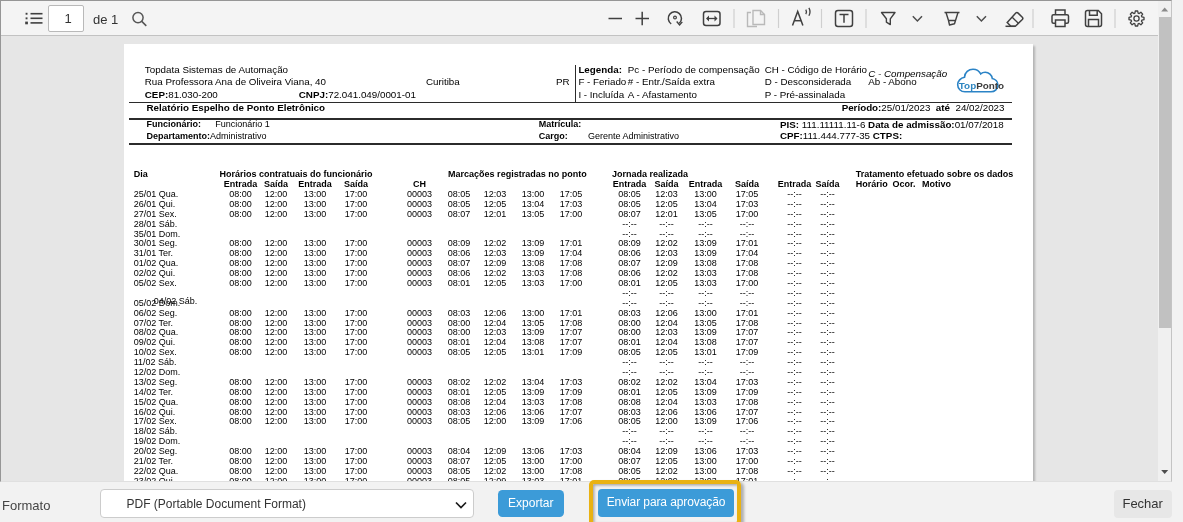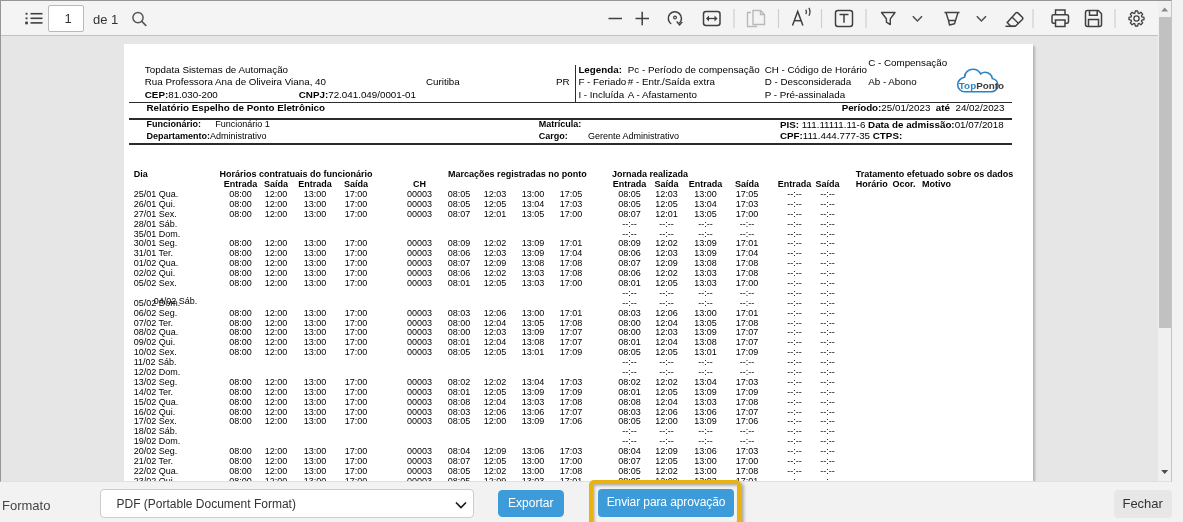--- a/index.html
+++ b/index.html
@@ -21,21 +21,21 @@
 #tbl > div { position:absolute; white-space:nowrap; font-size:9px; line-height:10px; color:#000; }
 #tbl > div.h { font-size:9.8px; line-height:10.8px; }
 .hline { background:#2b2b2b; }
 .vline { position:absolute; width:1.3px; background:#2b2b2b; }
 #sbtrack { position:absolute; left:1157px; top:0; width:14px; height:481px; background:#f0f0f0; }
 #sbthumb { position:absolute; left:1157.5px; top:16px; width:12.5px; height:311px; background:#c1c1c1; }
 #footer { position:absolute; left:0; top:481.5px; width:1183px; height:40.5px; background:#f2f2f2; }
 #formato { position:absolute; left:2px; top:16px; font-size:13px; color:#454545; }
 #selectbox { position:absolute; left:99.5px; top:7px; width:374px; height:29.5px; background:#fff;
   border:1px solid #ccc; border-radius:4px; font-size:12px; color:#333;
-  line-height:28px; padding-left:16px; }
+  line-height:28px; padding-left:26px; }
 #exportar { position:absolute; left:498px; top:8.8px; width:65.5px; height:27px; background:#3c9bd8;
   border-radius:4.5px; color:#fff; font-size:12px; text-align:center; line-height:26.5px; }
 #ring { position:absolute; left:589px; top:-1.1px; width:152.4px; height:46px;
   border:4.5px solid #e9b213; border-radius:5px; box-shadow:2.5px 2.5px 3px rgba(0,0,0,0.28), inset 1.5px 1.5px 2.5px rgba(0,0,0,0.3); }
 #enviar { position:absolute; left:5.2px; top:4.6px; width:135.6px; height:27.9px; background:#3c9bd8;
   border-radius:4px; color:#fff; font-size:12px; letter-spacing:-0.1px; text-align:center; line-height:27.5px; }
 #fechar { position:absolute; left:1113.7px; top:8.1px; width:58px; height:28px; background:#e7e7e7;
   border-radius:4px; color:#333; font-size:13px; text-align:center; line-height:28px; }
 </style></head>
 <body>
@@ -137,21 +137,21 @@
 <div class="h" style="left:20.8px;top:20.9px;">Topdata Sistemas de Automação</div>
 <div class="h" style="left:20.8px;top:33.4px;">Rua Professora Ana de Oliveira Viana, 40</div>
 <div class="h" style="left:302px;top:33.4px;">Curitiba</div>
 <div class="h" style="left:445.6px;top:33.4px;transform:translateX(-100%);">PR</div>
 <div class="h" style="left:20.8px;top:45.9px;"><b>CEP:</b>81.030-200</div>
 <div class="h" style="left:174.8px;top:45.9px;"><b>CNPJ:</b>72.041.049/0001-01</div>
 <div class="vline" style="left:451px;top:21px;height:37px;"></div>
 <div class="h" style="left:454.4px;top:20.9px;"><b>Legenda:</b></div>
 <div class="h" style="left:503.8px;top:20.9px;">Pc - Período de compensação</div>
 <div class="h" style="left:640.7px;top:20.9px;">CH - Código de Horário</div>
-<div class="h" style="left:744.2px;top:14px;">C - Compensação</div>
+<div class="h" style="left:744.2px;top:25px;font-style:italic;">C - Compensação</div>
 <div class="h" style="left:454.4px;top:33.4px;text-align:right;">F - Feriado</div>
 <div class="h" style="left:503.8px;top:33.4px;"># - Entr./Saída extra</div>
 <div class="h" style="left:640.7px;top:33.4px;">D - Desconsiderada</div>
 <div class="h" style="left:744.2px;top:33.4px;">Ab - Abono</div>
 <div class="h" style="left:454.4px;top:45.9px;">I - Incluída</div>
 <div class="h" style="left:503.8px;top:45.9px;">A - Afastamento</div>
 <div class="h" style="left:640.7px;top:45.9px;">P - Pré-assinalada</div>
 <svg width="62" height="34" viewBox="0 0 62 34" style="position:absolute;left:828px;top:21px;">
 <path d="M12.5 12.2 C12.8 7.5 16.6 4.2 21 4.2 C24.4 4.2 27.3 6.1 28.7 8.9 C29.9 7.9 31.5 7.3 33.2 7.3 C36.9 7.3 39.9 10 40.3 13.5 C43.5 14.1 45.9 16.8 45.9 20.1 C45.9 23.8 42.8 26.8 39 26.8 L12.9 26.8 C8.9 26.8 5.7 23.6 5.7 19.7 C5.7 16.1 8.6 12.9 12.5 12.2 Z" fill="#fff" stroke="#2b83c6" stroke-width="1.6"></path>
 <text x="6.8" y="24.3" font-size="9.9" font-weight="bold" fill="#2e86c1" font-family="Liberation Sans,sans-serif">Top<tspan fill="#3b3b3b">Ponto</tspan></text>

